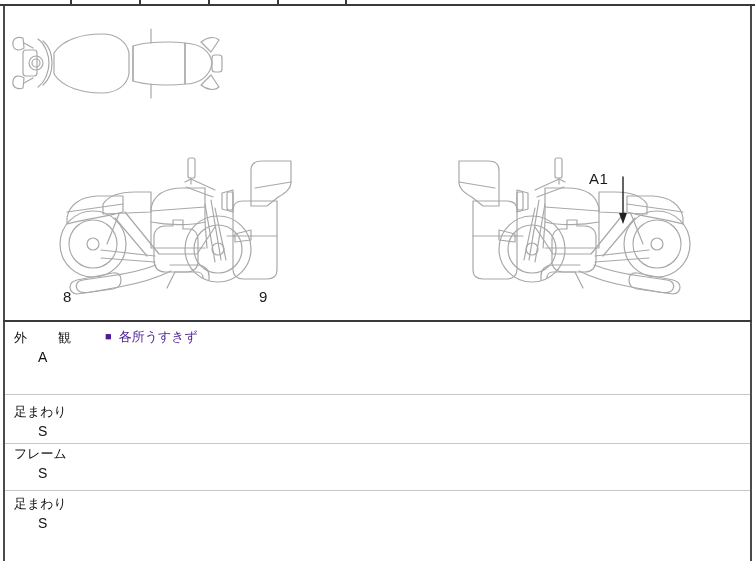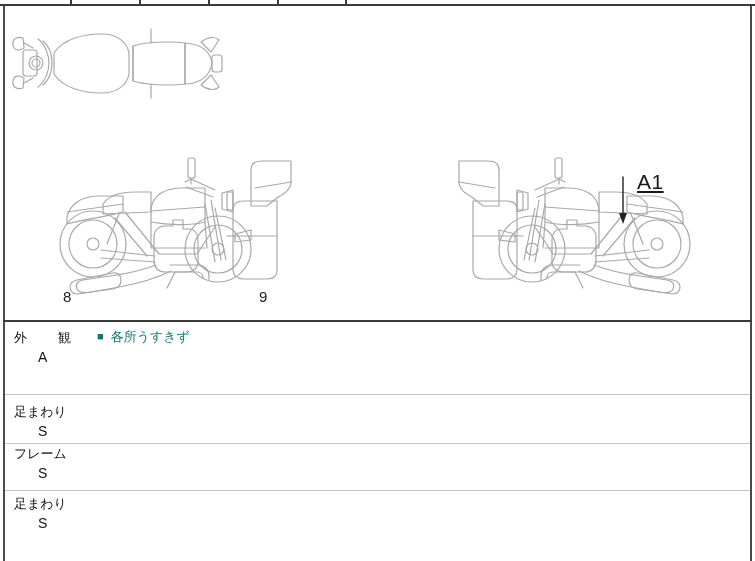--- a/index.html
+++ b/index.html
@@ -68,21 +68,21 @@
   .illus-panel svg { display: block; }
 
   .lbl {
     position: absolute;
     font-family: "Liberation Sans", "DejaVu Sans", sans-serif;
     font-size: 15px;
     color: #1a1a1a;
   }
   .lbl-8 { left: 58px; top: 276px; }
   .lbl-9 { left: 254px; top: 276px; }
-  .lbl-a1 { left: 632px; top: 158px; font-size: 21px; letter-spacing: 0.5px; text-decoration: underline; }
+  .lbl-a1 { left: 584px; top: 158px; font-size: 15px; letter-spacing: 0.5px; }
 
   
   .row-sep-heavy {
     position: absolute;
     left: 3px; width: 749px; height: 2px;
     background: #3a3a3a;
   }
   .row-sep-light {
     position: absolute;
     left: 5px; width: 745px; height: 1px;
@@ -104,23 +104,23 @@
   }
   .grade-label.spaced { letter-spacing: 9px; }
   .grade-value {
     position: absolute;
     left: 33px; top: 25px;
     font-size: 14px;
     color: #111;
   }
   .grade-note {
     position: absolute;
-    left: 92px; top: 4px;
+    left: 100px; top: 4px;
     font-size: 13px;
-    color: #0f766e;
+    color: #4c1d95;
     white-space: nowrap;
   }
   .note-mark {
     display: inline-block;
     margin-right: 7px;
     font-size: 11px;
     vertical-align: 1px;
   }
 </style>
 </head>

